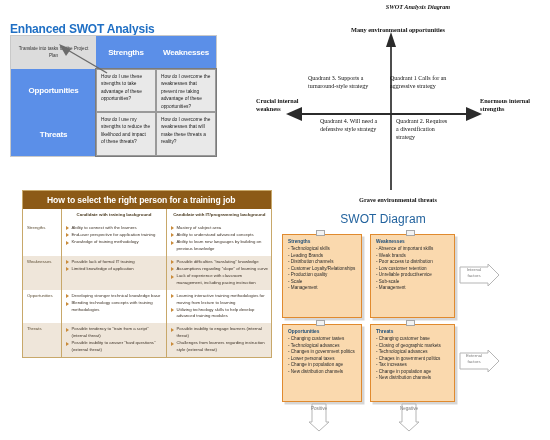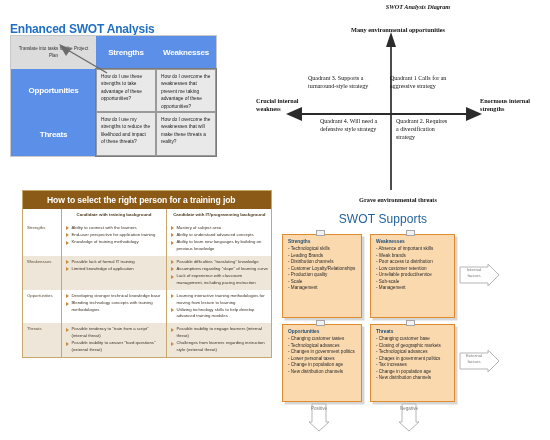--- a/index.html
+++ b/index.html
@@ -285,21 +285,21 @@
                 <li>Challenges from learners regarding instruction style (external threat)</li>
               </ul>
             </td>
           </tr>
         </tbody>
     </table>
   </div>
 </div>
 
 <div class="abs" id="panel-swotbox">
-  <div class="abs" id="swotbox-title">SWOT Supports</div>
+  <div class="abs" id="swotbox-title">SWOT Diagram</div>
 
   <div class="sbox" id="box-strengths">
     <div class="nub" style="left:33px;top:-5px;"></div>
     <div class="sbox-title">Strengths</div>
     <ul>
         <li>- Technological skills</li>
         <li>- Leading Brands</li>
         <li>- Distribution channels</li>
         <li>- Customer Loyalty/Relationships</li>
         <li>- Production quality</li>

